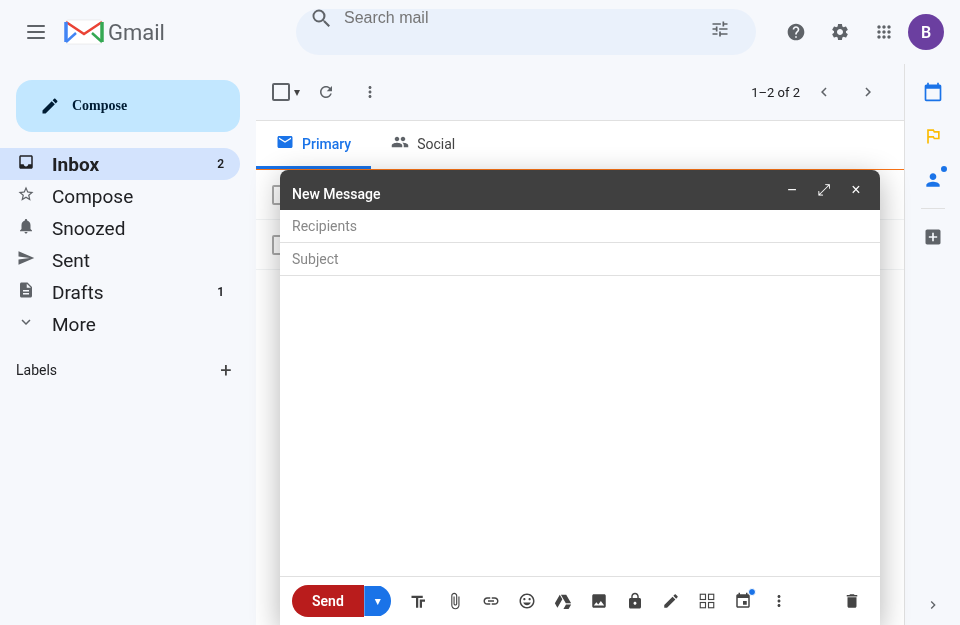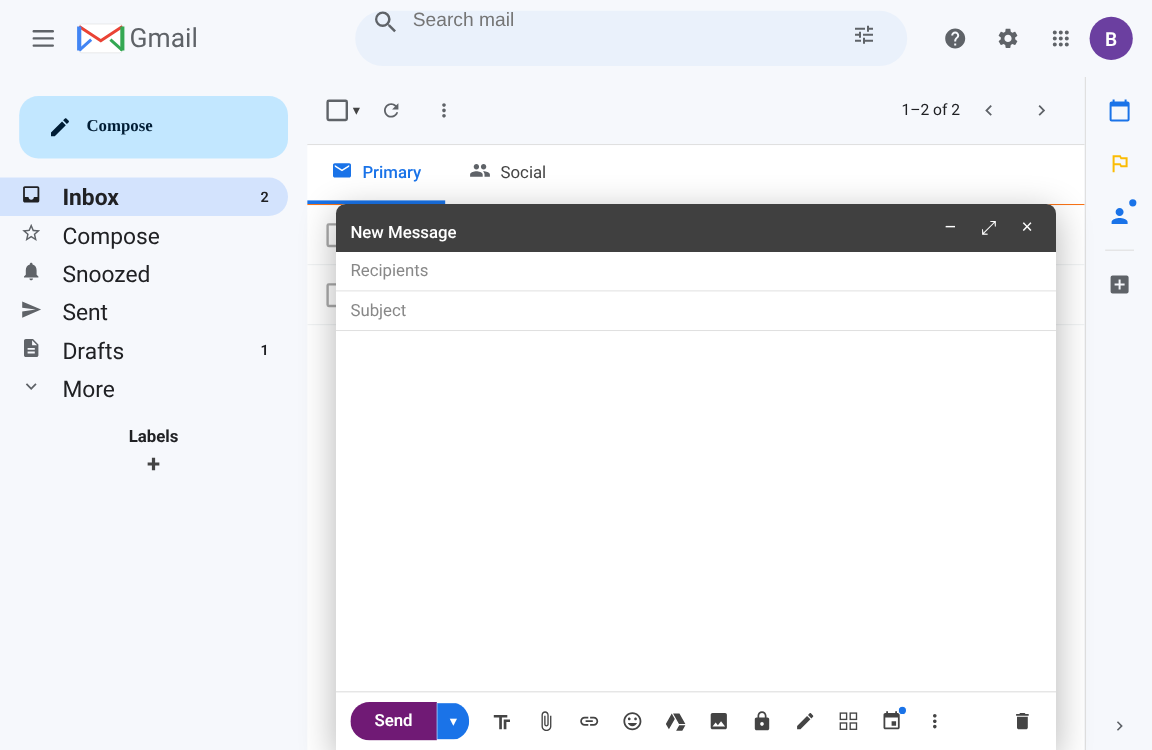--- a/index.html
+++ b/index.html
@@ -56,21 +56,21 @@
     }
     .nav-item.active { background: #d3e3fd; font-weight: 700; }
     .nav-item .badge {
       margin-left: auto; font-size: 12px; font-weight: 600; color: #202124;
     }
     .nav-icon { font-size: 18px; width: 20px; text-align: center; }
     .nav-label { font-size: 19px; }
     .labels-section { padding: 8px 16px; }
     .labels-header {
       display: flex; align-items: center; justify-content: space-between;
-      padding: 8px 0; font-size: 14px; font-weight: 700; color: #202124; flex-direction: column;
+      padding: 8px 0; font-size: 14px; font-weight: 400; color: #202124;
     }
     .labels-add { cursor: pointer; color: #444; font-size: 20px; border-radius: 50%; width: 28px; height: 28px; display: flex; align-items: center; justify-content: center; }
 
     
     .main { flex: 1; display: flex; flex-direction: column; overflow: hidden; }
     .toolbar {
       display: flex; align-items: center; padding: 8px 16px; gap: 4px;
       border-bottom: 1px solid #e0e0e0;
     }
     .checkbox-area { display: flex; align-items: center; gap: 2px; }
@@ -124,21 +124,21 @@
       border: none; padding: 8px 12px; font-size: 14px; color: #202124;
       outline: none; width: 100%; font-family: inherit; resize: none;
       height: 300px; line-height: 1.5;
     }
     .compose-footer {
       display: flex; align-items: center; padding: 8px 12px; gap: 4px;
       border-top: 1px solid #e0e0e0;
     }
     .send-btn-group { display: flex; align-items: center; border-radius: 20px; overflow: hidden; margin-right: 8px; }
     .send-btn {
-      background: #701a75; color: white; border: none; padding: 8px 20px;
+      background: #b91c1c; color: white; border: none; padding: 8px 20px;
       font-size: 14px; font-weight: 600; cursor: pointer; font-family: inherit;
     }
     .send-dropdown-btn {
       background: #1a73e8; color: white; border: none; border-left: 1px solid rgba(255,255,255,0.3);
       padding: 8px 10px; cursor: pointer; font-size: 12px;
     }
     .footer-icon-btn {
       width: 32px; height: 32px; border-radius: 50%; background: none; border: none;
       cursor: pointer; display: flex; align-items: center; justify-content: center;
       font-size: 16px; color: #444;

